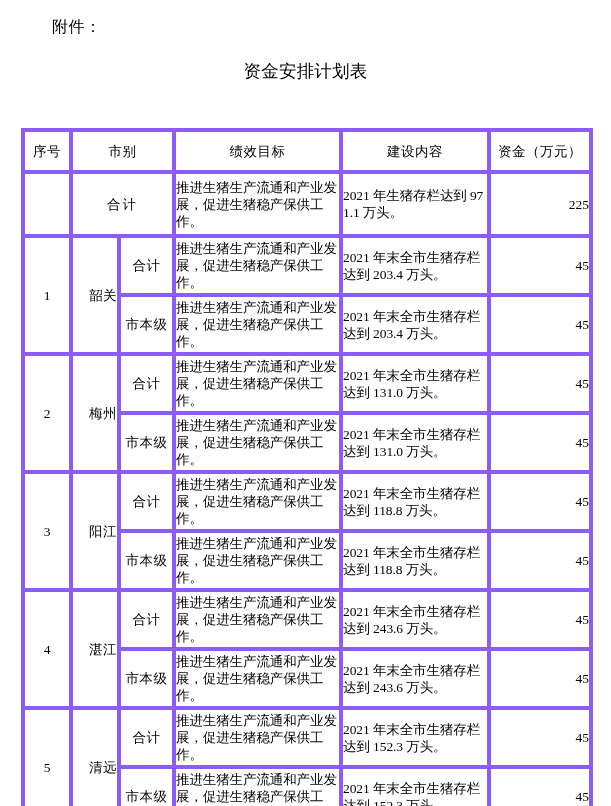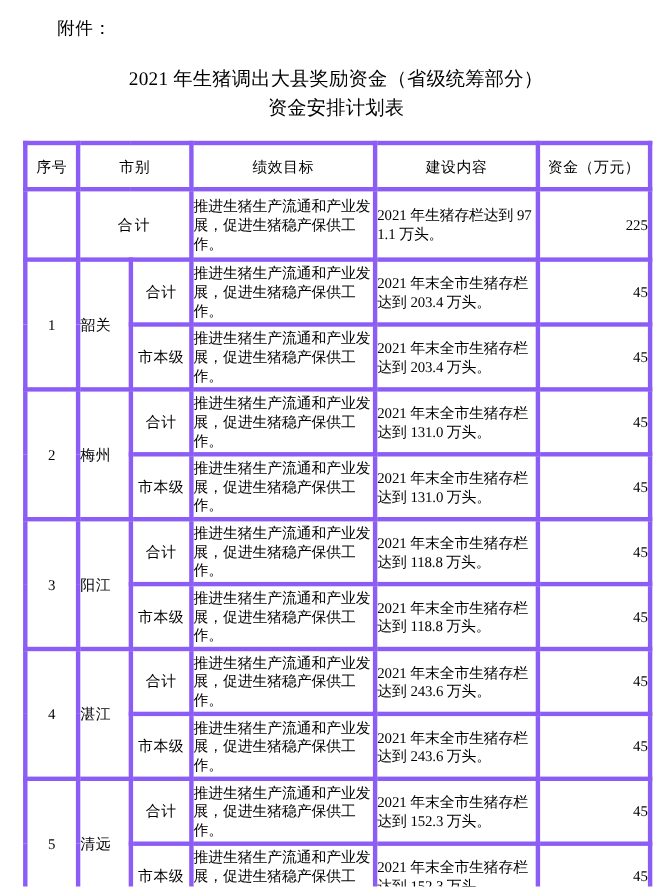--- a/index.html
+++ b/index.html
@@ -88,21 +88,21 @@
     text-align: right;
     font-size: 13.5px;
   }
   .row-total td { height: 60px; }
   .row-sub td { height: 55px; }
   .seq-cell {
     text-align: center;
     font-size: 13.5px;
   }
   .city-cell {
-    text-align: left;
+    text-align: right;
     font-size: 14px;
     letter-spacing: 0.5px;
   }
   .level-cell {
     text-align: center;
     font-size: 14px;
     letter-spacing: 0.5px;
   }
   .total-city-cell {
     text-align: center;
@@ -111,21 +111,20 @@
   }
 </style>
 </head>
 <body>
 
 <div class="page">
 
   <div class="attachment-label">附件：</div>
 
   <div class="doc-title">
-    <span class="t-line">2021 年生猪调出大县奖励资金（省级统筹部分）</span>
     <span class="t-line">资金安排计划表</span>
   </div>
 
   <div class="table-wrap">
     <table class="plan-table">
       <colgroup>
         <col class="c-seq">
           <col class="c-city">
           <col class="c-level">
         <col class="c-build">

